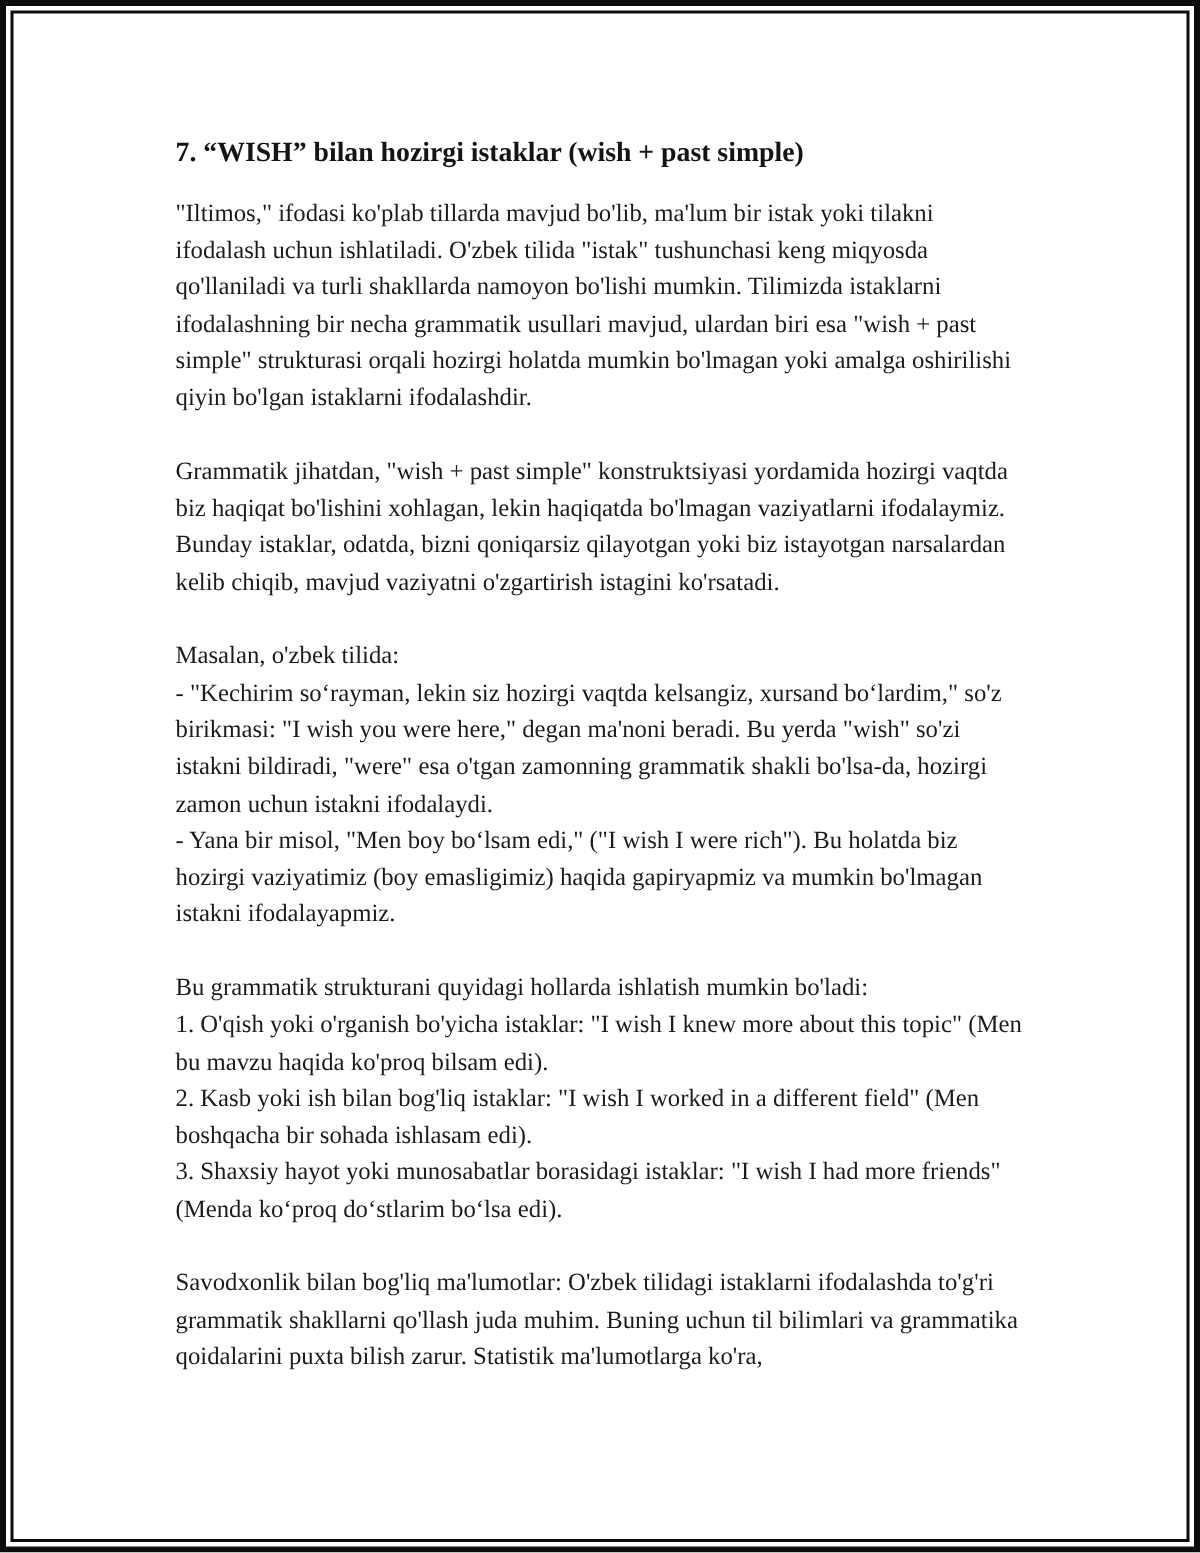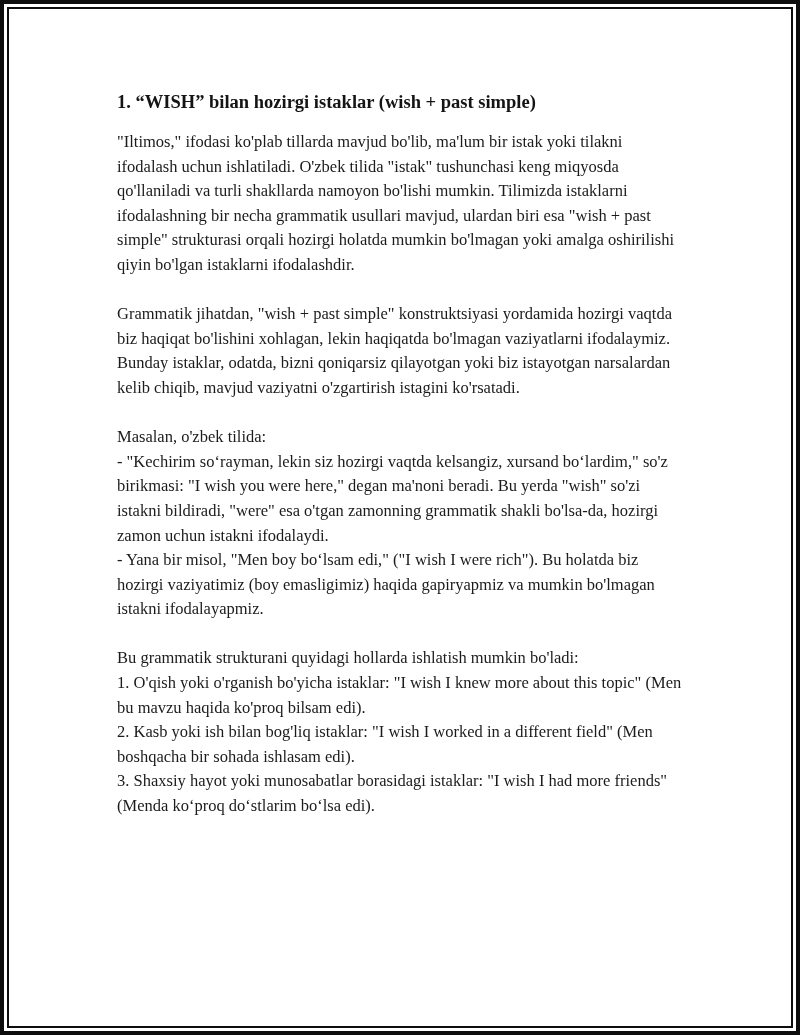--- a/index.html
+++ b/index.html
@@ -49,31 +49,32 @@
     color: #1b1b1b;
   }
 </style>
 </head>
 <body>
 
 <div class="page-frame">
   <div class="page-inner">
     <div class="content">
 
-      <h1 class="doc-title">1. “WISH” bilan hozirgi istaklar (wish + past simple)</h1>
+      <h1 class="doc-title">7. “WISH” bilan hozirgi istaklar (wish + past simple)</h1>
 
       <p class="doc-paragraph">"Iltimos," ifodasi ko'plab tillarda mavjud bo'lib, ma'lum bir istak yoki tilakni ifodalash uchun ishlatiladi. O'zbek tilida "istak" tushunchasi keng miqyosda qo'llaniladi va turli shakllarda namoyon bo'lishi mumkin. Tilimizda istaklarni ifodalashning bir necha grammatik usullari mavjud, ulardan biri esa "wish + past simple" strukturasi orqali hozirgi holatda mumkin bo'lmagan yoki amalga oshirilishi qiyin bo'lgan istaklarni ifodalashdir.</p>
 
       <p class="doc-paragraph">Grammatik jihatdan, "wish + past simple" konstruktsiyasi yordamida hozirgi vaqtda biz haqiqat bo'lishini xohlagan, lekin haqiqatda bo'lmagan vaziyatlarni ifodalaymiz. Bunday istaklar, odatda, bizni qoniqarsiz qilayotgan yoki biz istayotgan narsalardan kelib chiqib, mavjud vaziyatni o'zgartirish istagini ko'rsatadi.</p>
 
       <p class="doc-paragraph">Masalan, o'zbek tilida:
 - "Kechirim so‘rayman, lekin siz hozirgi vaqtda kelsangiz, xursand bo‘lardim," so'z birikmasi: "I wish you were here," degan ma'noni beradi. Bu yerda "wish" so'zi istakni bildiradi, "were" esa o'tgan zamonning grammatik shakli bo'lsa-da, hozirgi zamon uchun istakni ifodalaydi.
 - Yana bir misol, "Men boy bo‘lsam edi," ("I wish I were rich"). Bu holatda biz hozirgi vaziyatimiz (boy emasligimiz) haqida gapiryapmiz va mumkin bo'lmagan istakni ifodalayapmiz.</p>
 
       <p class="doc-paragraph">Bu grammatik strukturani quyidagi hollarda ishlatish mumkin bo'ladi:
 1. O'qish yoki o'rganish bo'yicha istaklar: "I wish I knew more about this topic" (Men bu mavzu haqida ko'proq bilsam edi).
 2. Kasb yoki ish bilan bog'liq istaklar: "I wish I worked in a different field" (Men boshqacha bir sohada ishlasam edi).
 3. Shaxsiy hayot yoki munosabatlar borasidagi istaklar: "I wish I had more friends" (Menda ko‘proq do‘stlarim bo‘lsa edi).</p>
 
+      <p class="doc-paragraph">Savodxonlik bilan bog'liq ma'lumotlar: O'zbek tilidagi istaklarni ifodalashda to'g'ri grammatik shakllarni qo'llash juda muhim. Buning uchun til bilimlari va grammatika qoidalarini puxta bilish zarur. Statistik ma'lumotlarga ko'ra,</p>
 
     </div>
   </div>
 </div>
 
 </body></html>

